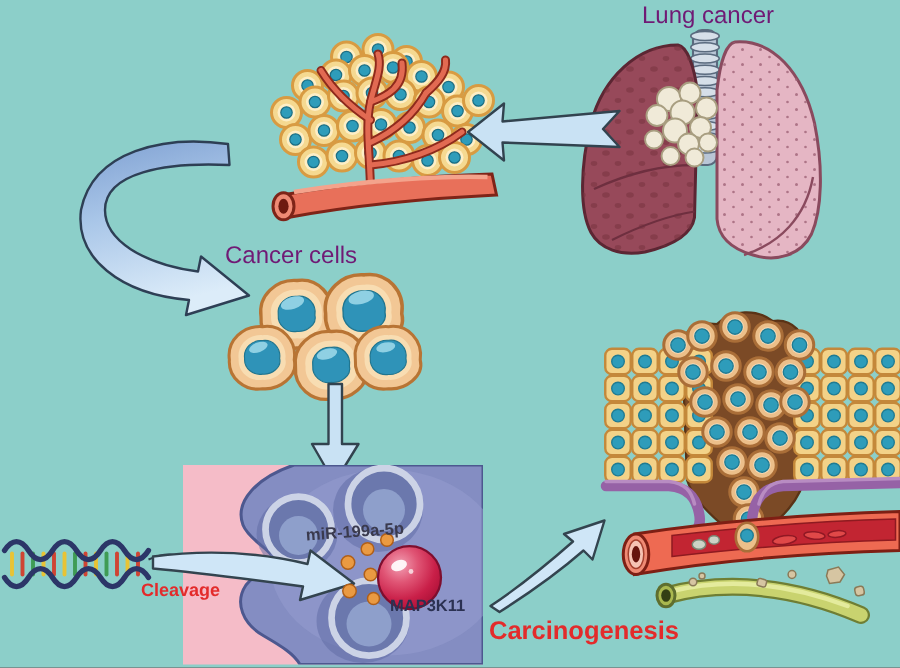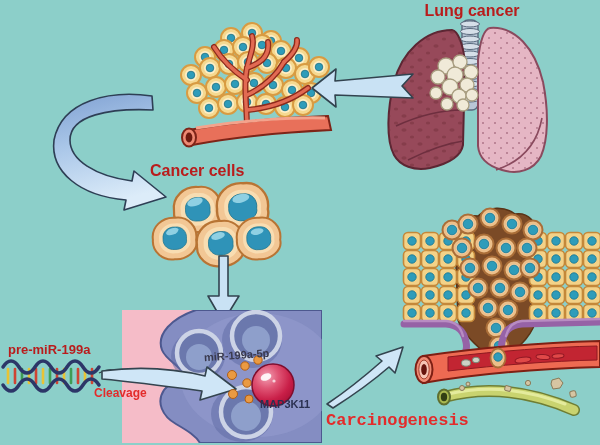--- a/index.html
+++ b/index.html
@@ -3,29 +3,29 @@
 <meta charset="utf-8">
 <style>
   html,body{margin:0;padding:0;background:#666;}
   .stage{
     position:relative;width:600px;height:445px;overflow:hidden;
     background:#8ccfc9;
     font-family:"Liberation Sans",sans-serif;
   }
   .stage svg{position:absolute;left:0;top:0;}
   .lbl{position:absolute;white-space:nowrap;line-height:1.05;}
-  .lbl-dark{color:#b91c1c;font-weight:bold;}
+  .lbl-dark{color:#701a75;font-weight:normal;}
   .lbl-red{color:#e32b2b;font-weight:bold;}
   #lbl-lung-cancer{left:408px;top:3px;width:128px;text-align:center;font-size:16px;}
   #lbl-cancer-cells{left:150px;top:163px;width:140px;font-size:16px;}
   #lbl-premir{left:8px;top:343px;font-size:13px;}
   #lbl-cleavage{left:94px;top:387px;font-size:12px;}
   #lbl-mir5p{left:204px;top:350px;font-size:11px;color:#3a3a4e;font-weight:bold;transform:rotate(-4deg);}
   #lbl-map3k11{left:260px;top:399px;font-size:11px;color:#2b3152;font-weight:bold;}
-  #lbl-carcino{left:326px;top:412px;font-size:17px;font-family:Liberation Mono, monospace;}
+  #lbl-carcino{left:326px;top:412px;font-size:17px;}
 </style>
 </head>
 <body>
 
 <div class="stage">
 
 <svg width="600" height="445" viewBox="0 0 600 445">
   <defs>
     <linearGradient id="ribbonGrad" x1="0" y1="0" x2="0.25" y2="1">
       <stop offset="0" stop-color="#7fa0d2"></stop>
@@ -373,19 +373,18 @@
       <rect x="505" y="386" width="6" height="5" rx="1.5" transform="rotate(15 508 388)"></rect>
       <circle cx="528" cy="383" r="2.6"></circle>
       <path d="M552,380 l7,-2 4,5 -3,5 -7,1 -2,-5 Z"></path>
       <rect x="570" y="391" width="6" height="6" rx="2" transform="rotate(-12 573 394)"></rect>
     </g>
   </g>
 </svg>
 
 <div class="lbl lbl-dark" id="lbl-lung-cancer">Lung cancer</div>
 <div class="lbl lbl-dark" id="lbl-cancer-cells">Cancer cells</div>
-<div class="lbl lbl-dark" id="lbl-premir">pre-miR-199a</div>
 <div class="lbl lbl-red" id="lbl-cleavage">Cleavage</div>
 <div class="lbl" id="lbl-mir5p">miR-199a-5p</div>
 <div class="lbl" id="lbl-map3k11">MAP3K11</div>
 <div class="lbl lbl-red" id="lbl-carcino">Carcinogenesis</div>
 
 </div>
 
 </body></html>

